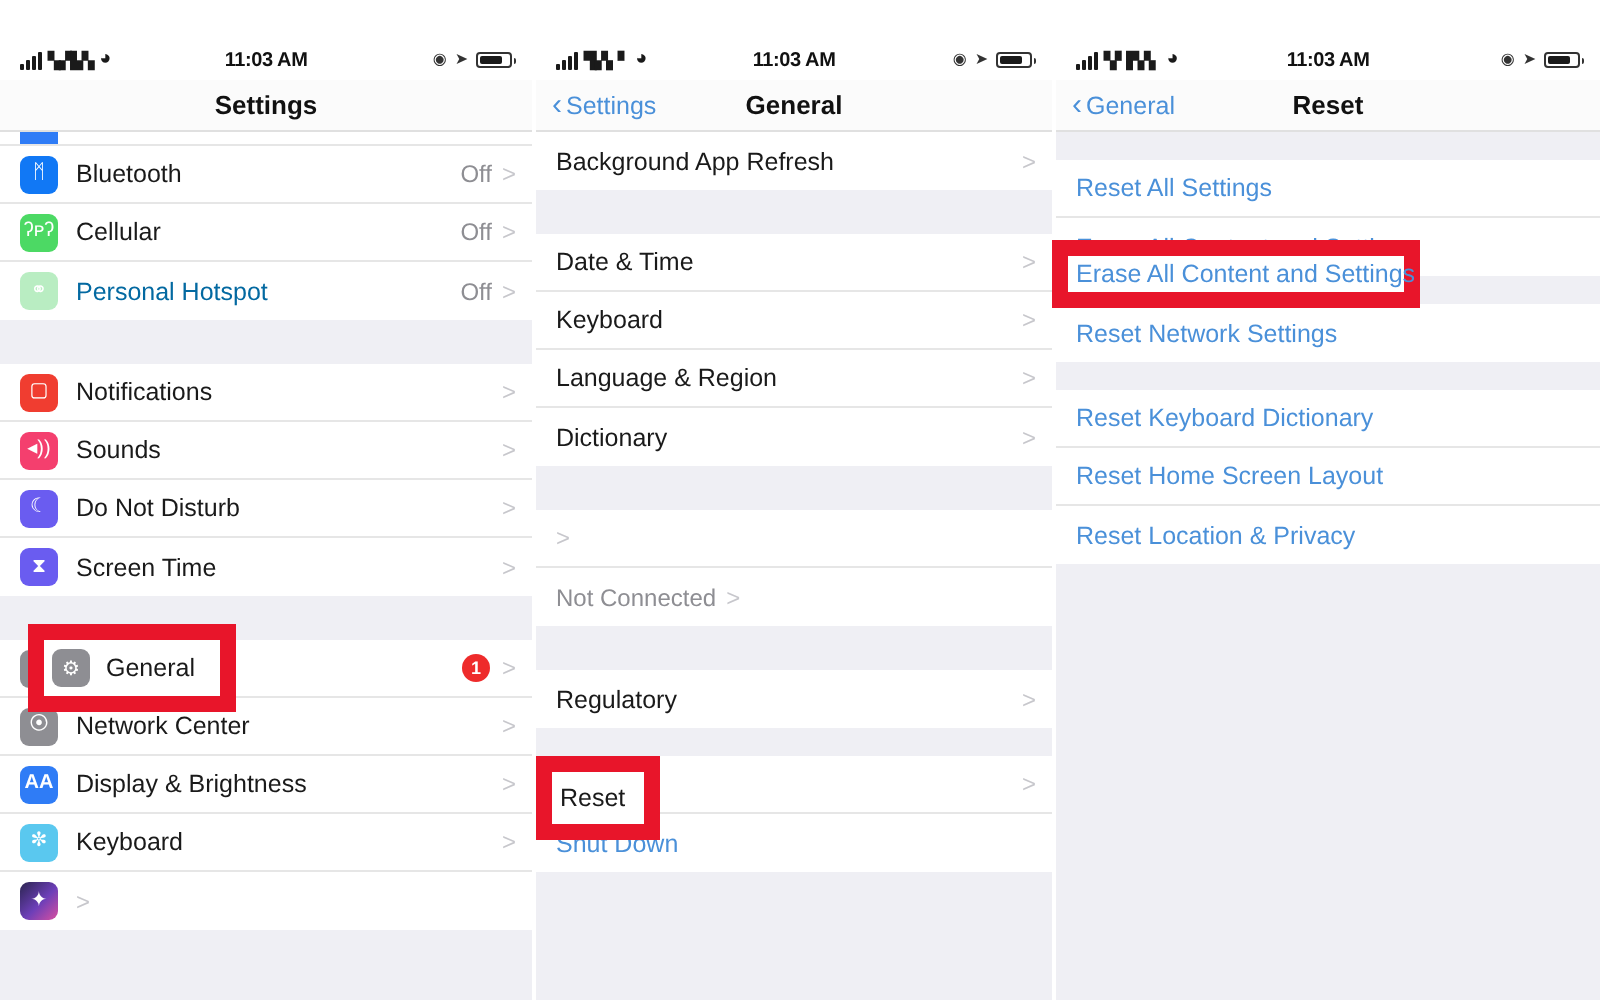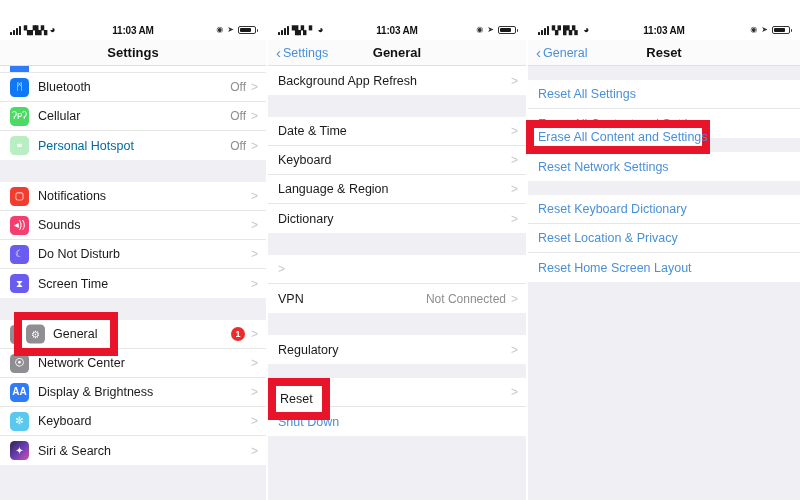--- a/index.html
+++ b/index.html
@@ -237,21 +237,20 @@
           <span class="lbl">Display &amp; Brightness</span>
           <span class="chevron">&gt;</span>
         </div>
         <div class="row">
           <span class="ico ico-wall">✼</span>
           <span class="lbl">Keyboard</span>
           <span class="chevron">&gt;</span>
         </div>
         <div class="row">
           <span class="ico ico-siri">✦</span>
-          <span class="lbl">Siri &amp; Search</span>
           <span class="chevron">&gt;</span>
         </div>
       </div>
     </div>
   </div>
 
   <div class="phone" id="phone2">
     <div class="statusbar">
       <div class="sb-left">
         <span class="bars">
@@ -310,21 +309,20 @@
         </div>
       </div>
 
       <div class="gap"></div>
 
       <div class="group">
         <div class="row noico">
           <span class="chevron">&gt;</span>
         </div>
         <div class="row noico">
-          <span class="lbl">VPN</span>
           <span class="val">Not Connected</span>
           <span class="chevron">&gt;</span>
         </div>
       </div>
 
       <div class="gap"></div>
 
       <div class="group">
         <div class="row noico">
           <span class="lbl">Regulatory</span>
@@ -396,24 +394,24 @@
         </div>
       </div>
 
       <div class="gap sm"></div>
 
       <div class="group">
         <div class="row noico link">
           <span class="lbl">Reset Keyboard Dictionary</span>
         </div>
         <div class="row noico link">
+          <span class="lbl">Reset Home Screen Layout</span>
+        </div>
+        <div class="row noico link">
           <span class="lbl">Reset Location &amp; Privacy</span>
-        </div>
-        <div class="row noico link">
-          <span class="lbl">Reset Home Screen Layout</span>
         </div>
       </div>
     </div>
   </div>
 
   <div class="redbox" id="box-general">
     <div class="inner"></div>
     <div class="annico">⚙</div>
     <div class="txt withico">General</div>
   </div>

